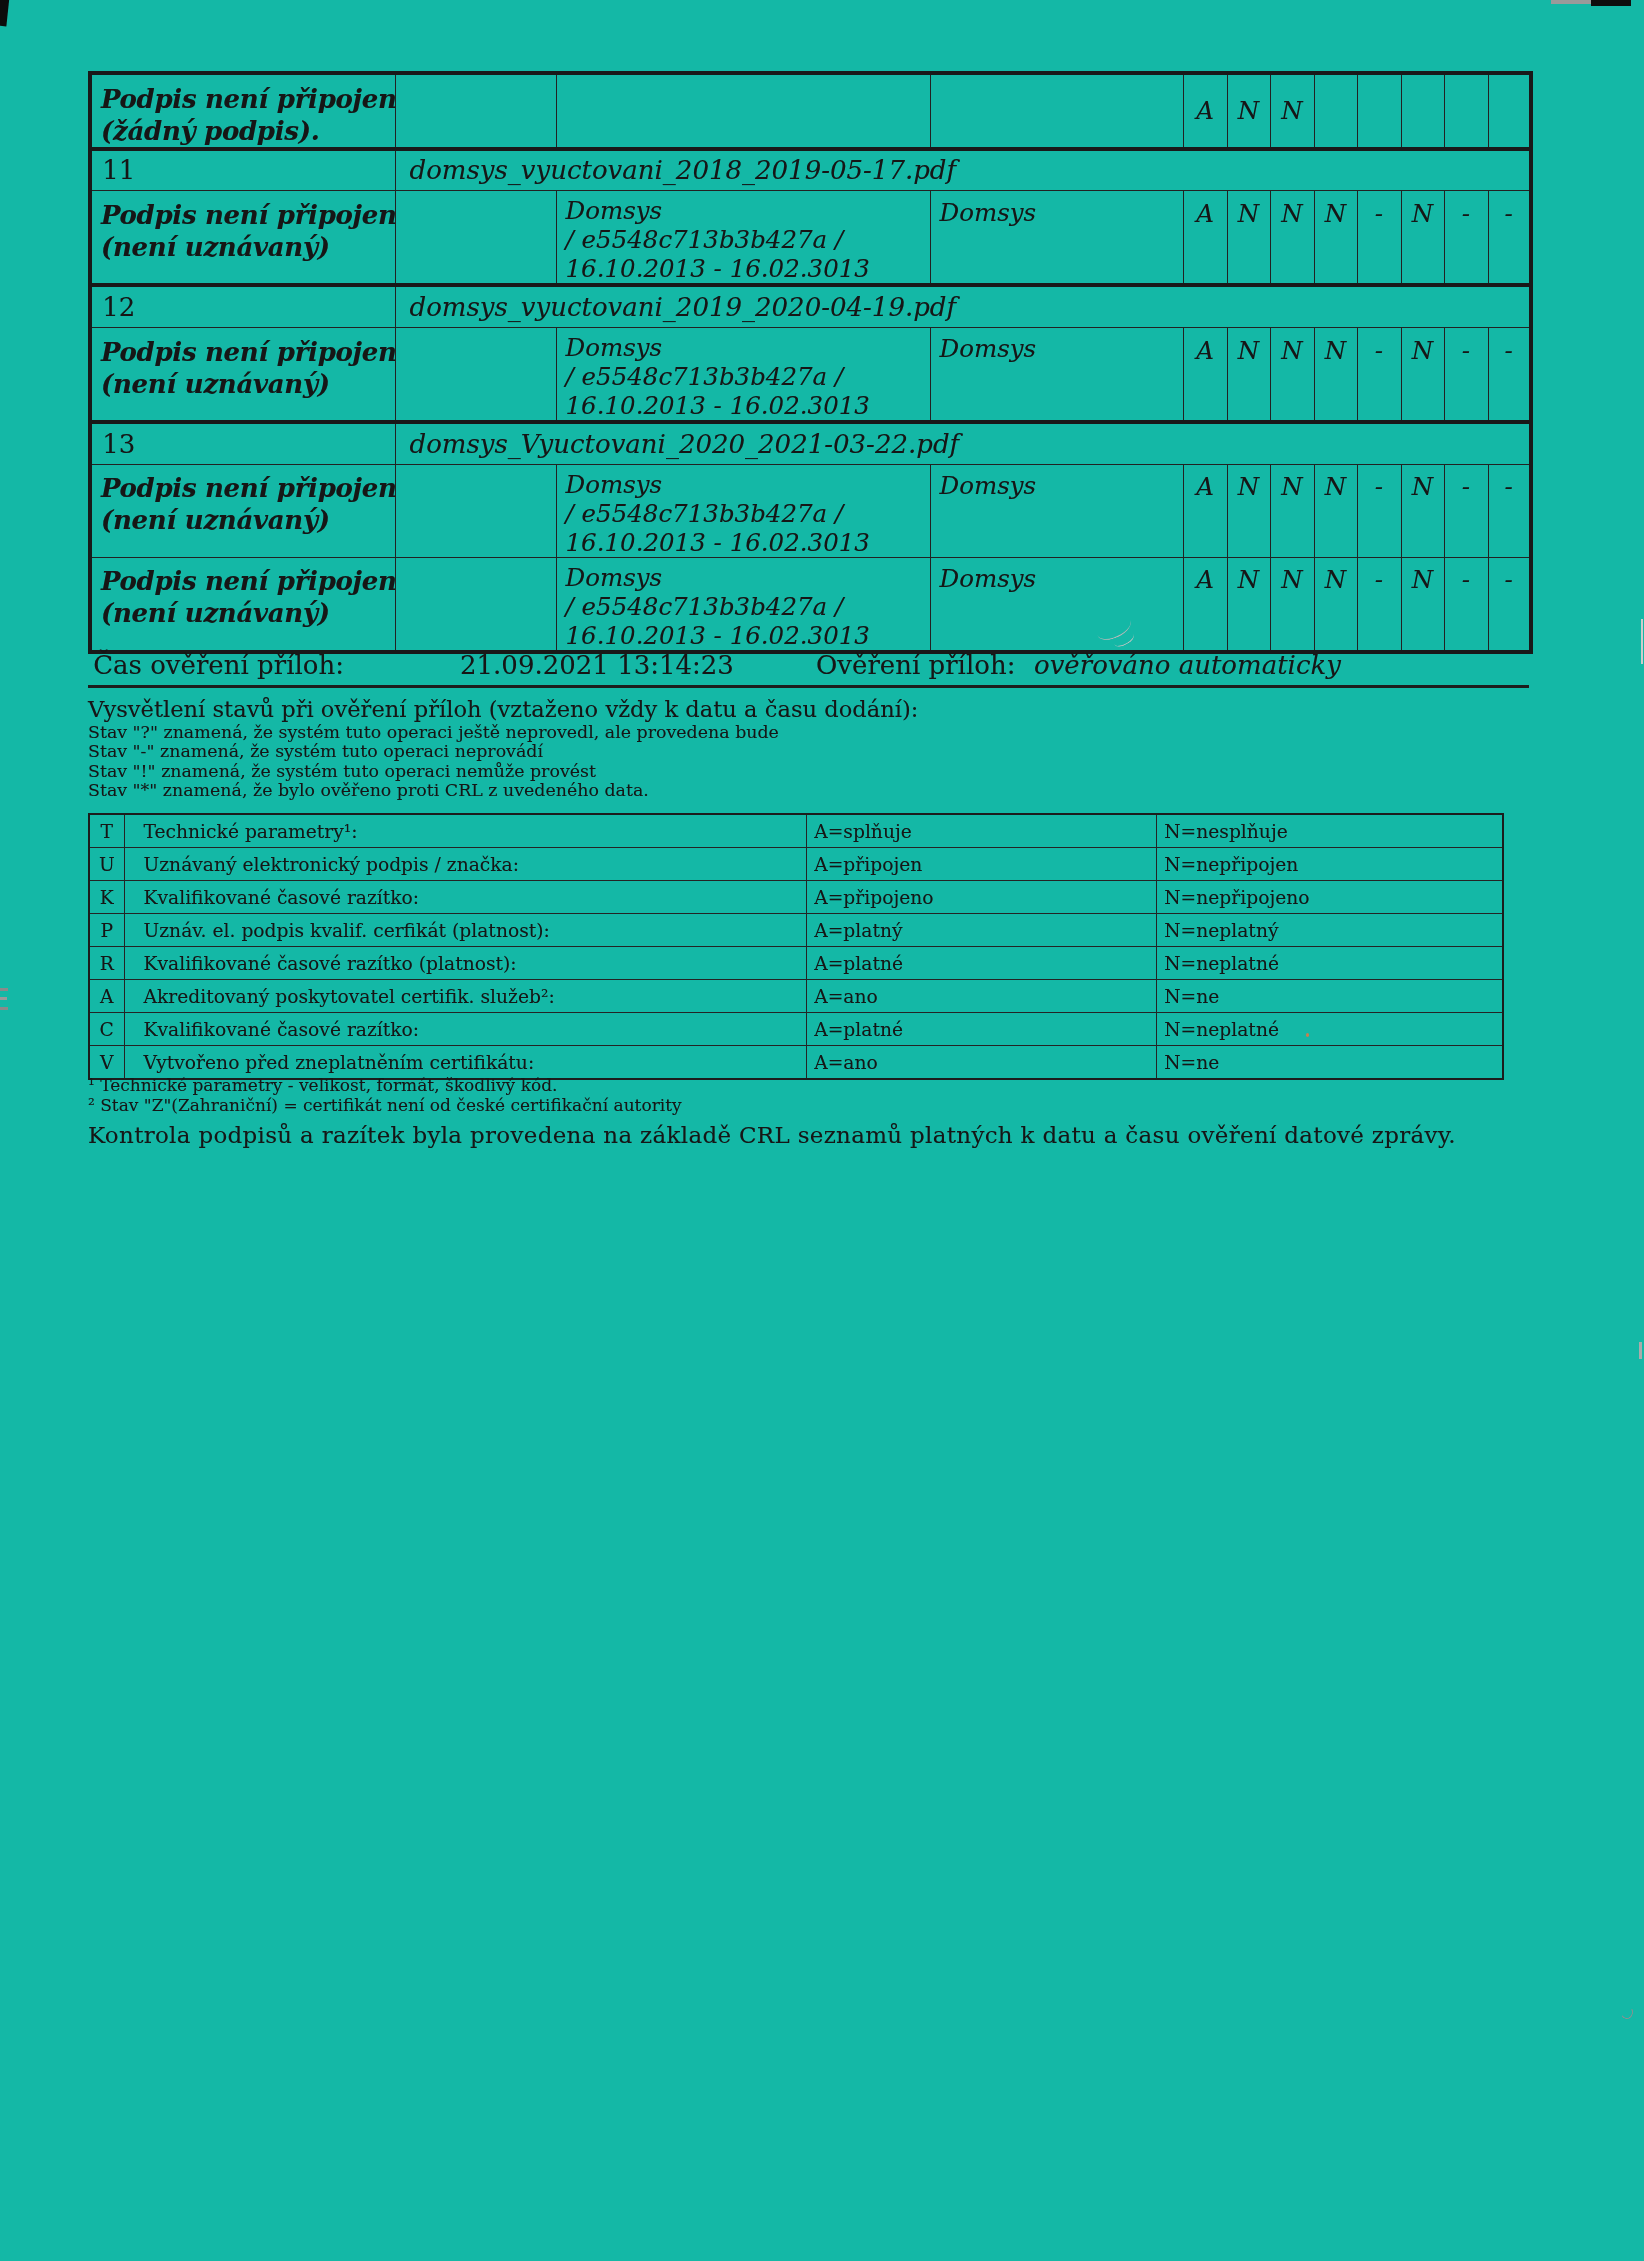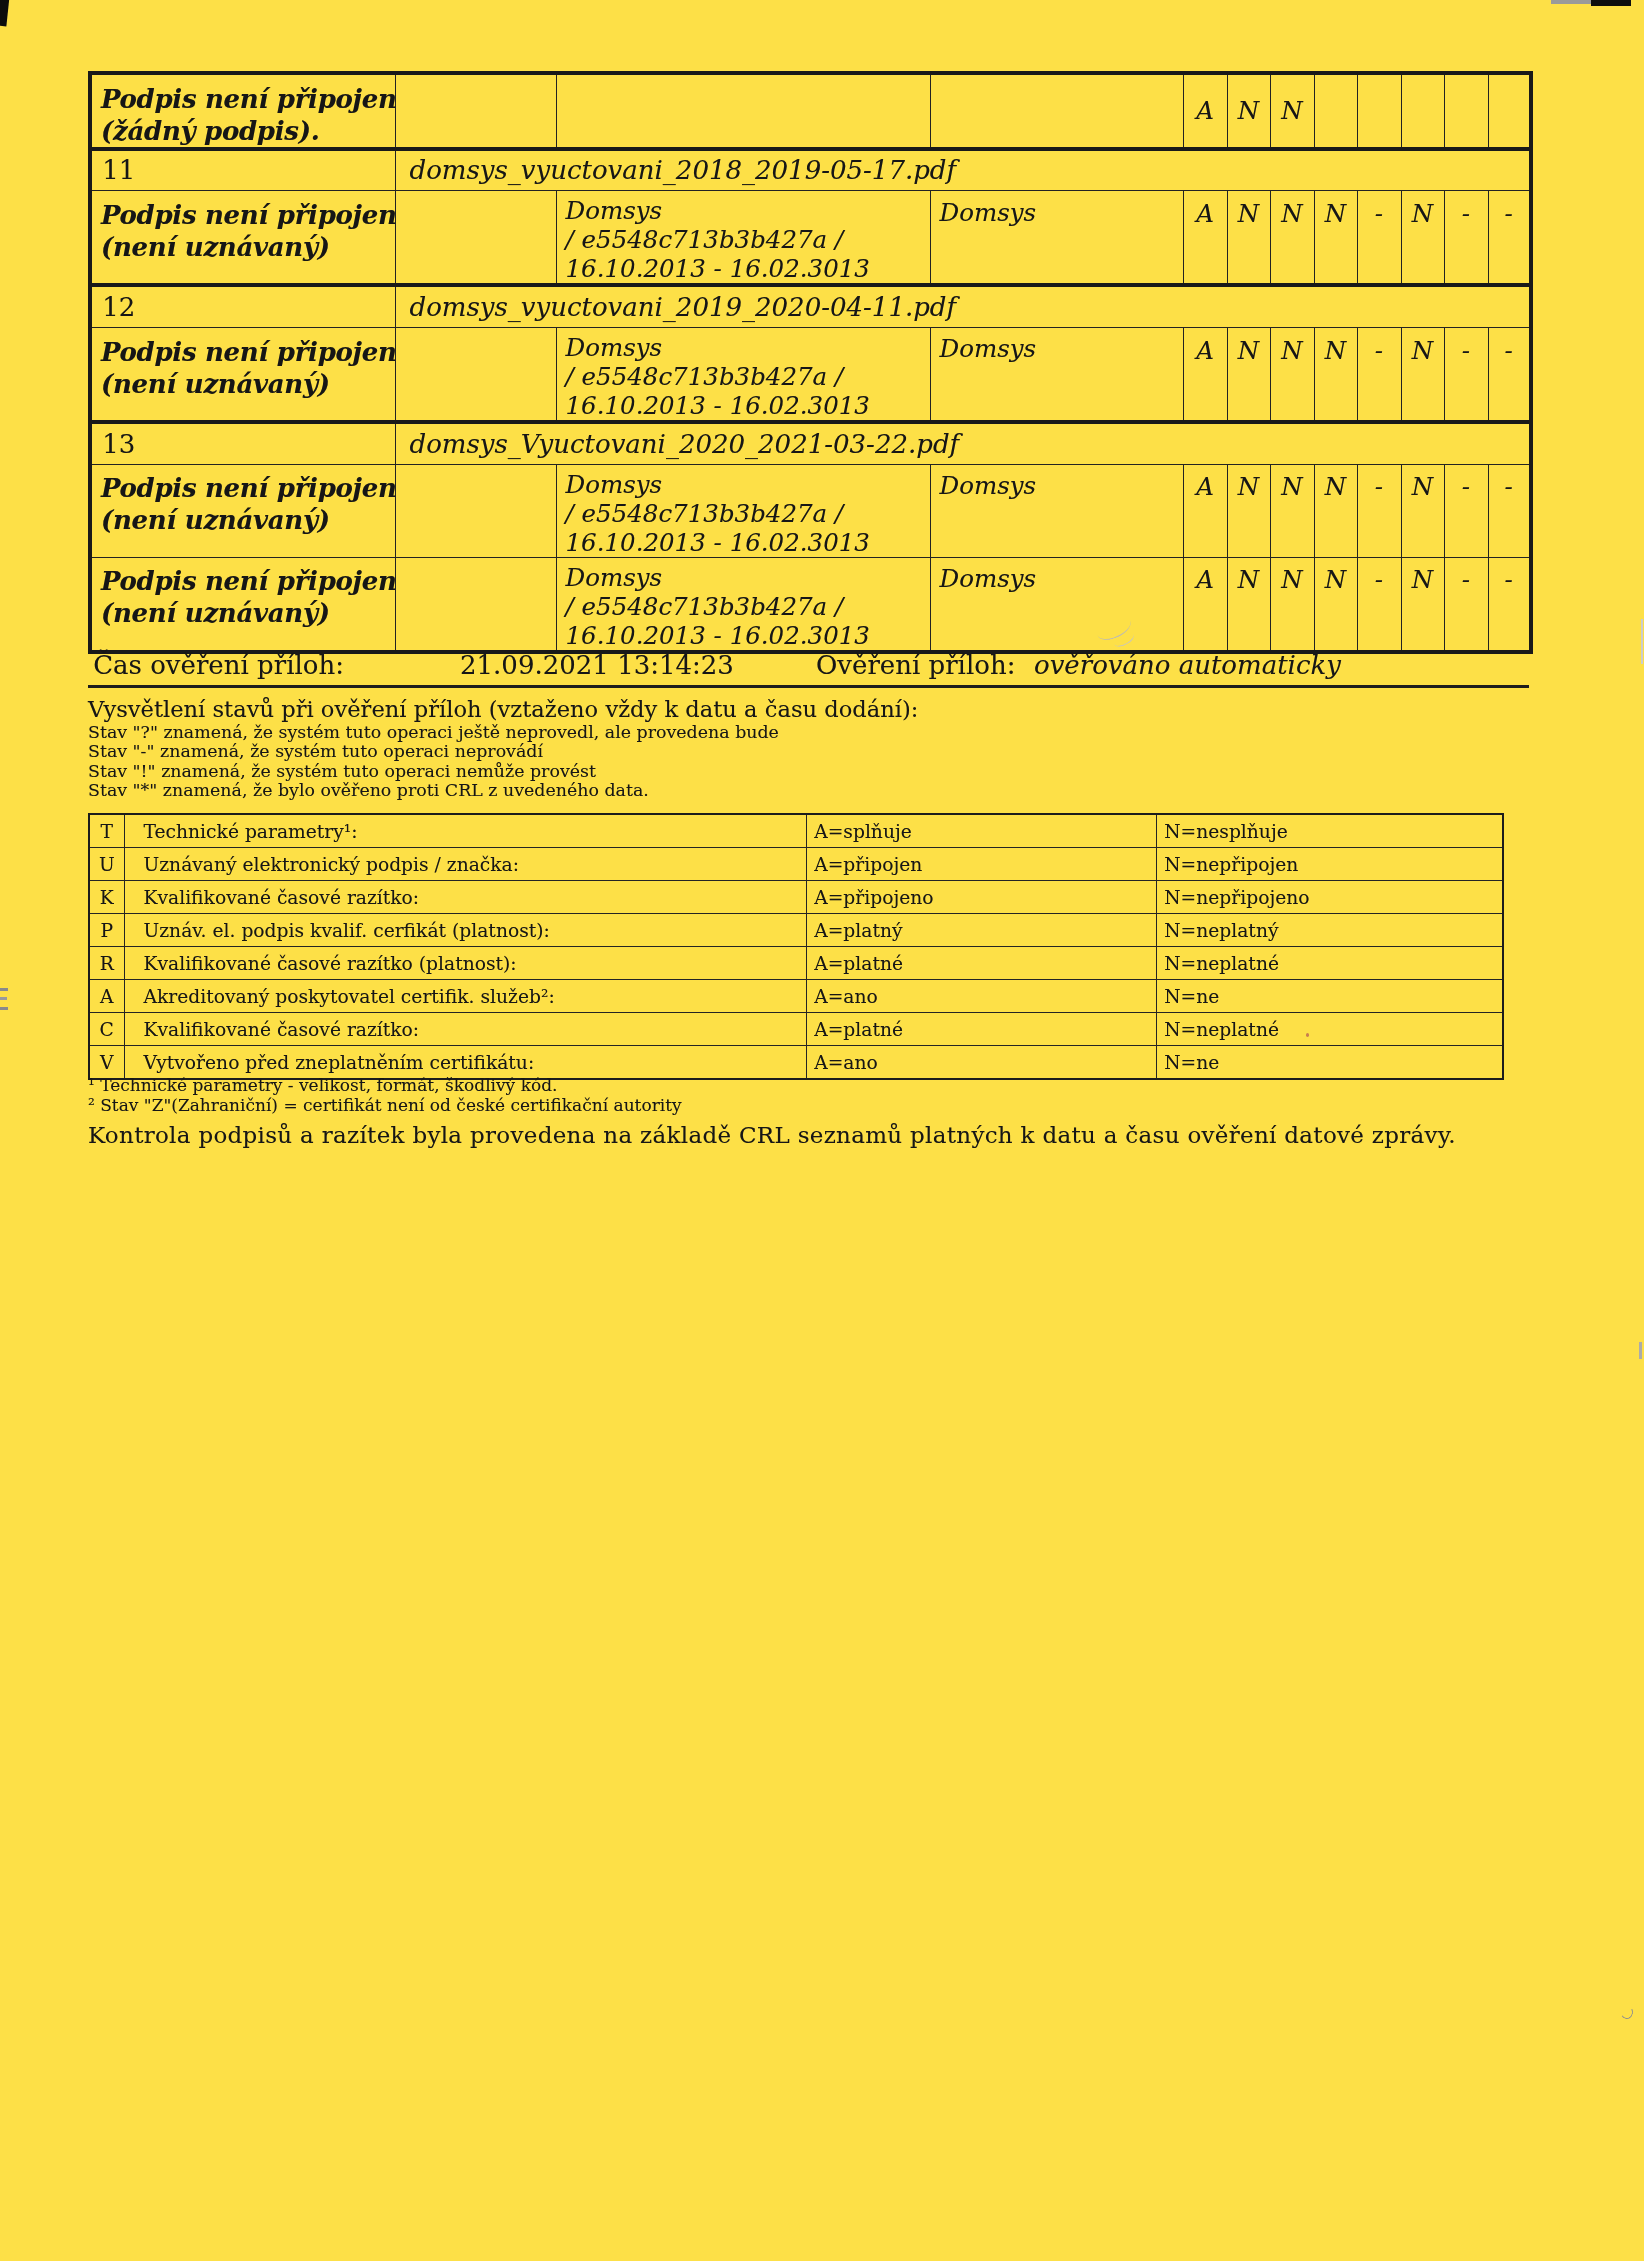--- a/index.html
+++ b/index.html
@@ -1,19 +1,19 @@
 <!DOCTYPE html>
 <html style="font-size:10.3px"><head>
 <meta charset="utf-8">
 <style>
   html,body{margin:0;padding:0;background:#e8e8e6;}
   .sheet{
     position:relative;
     width:1644px;height:2261px;
-    background:#fde047;
+    background:#14b8a6;
     font-family:"DejaVu Serif","Liberation Serif",serif;
     color:#161616;
     overflow:hidden;
     text-shadow:0 0 0.6px rgba(20,20,20,.28);
   }
   
   table.att{
     position:absolute;left:88px;top:71px;
     width:1441px;
     border-collapse:collapse;table-layout:fixed;
@@ -150,21 +150,21 @@
       <td class="c-st">N</td>
       <td class="c-st">N</td>
       <td class="c-st">-</td>
       <td class="c-st">N</td>
       <td class="c-st">-</td>
       <td class="c-st">-</td>
     </tr>
 
     <tr class="r-file" style="height:42px">
       <td class="c-num">12</td>
-      <td class="c-file" colspan="11">domsys_vyuctovani_2019_2020-04-11.pdf</td>
+      <td class="c-file" colspan="11">domsys_vyuctovani_2019_2020-04-19.pdf</td>
     </tr>
     <tr class="r-detail" style="height:88px">
       <td class="c-label">
         <div class="lbl">Podpis není připojen</div>
         <div class="lbl">(není uznávaný)</div>
       </td>
       <td class="c-gap"></td>
       <td class="c-cert">
         <div class="cert">Domsys</div>
         <div class="cert">/ e5548c713b3b427a /</div>

